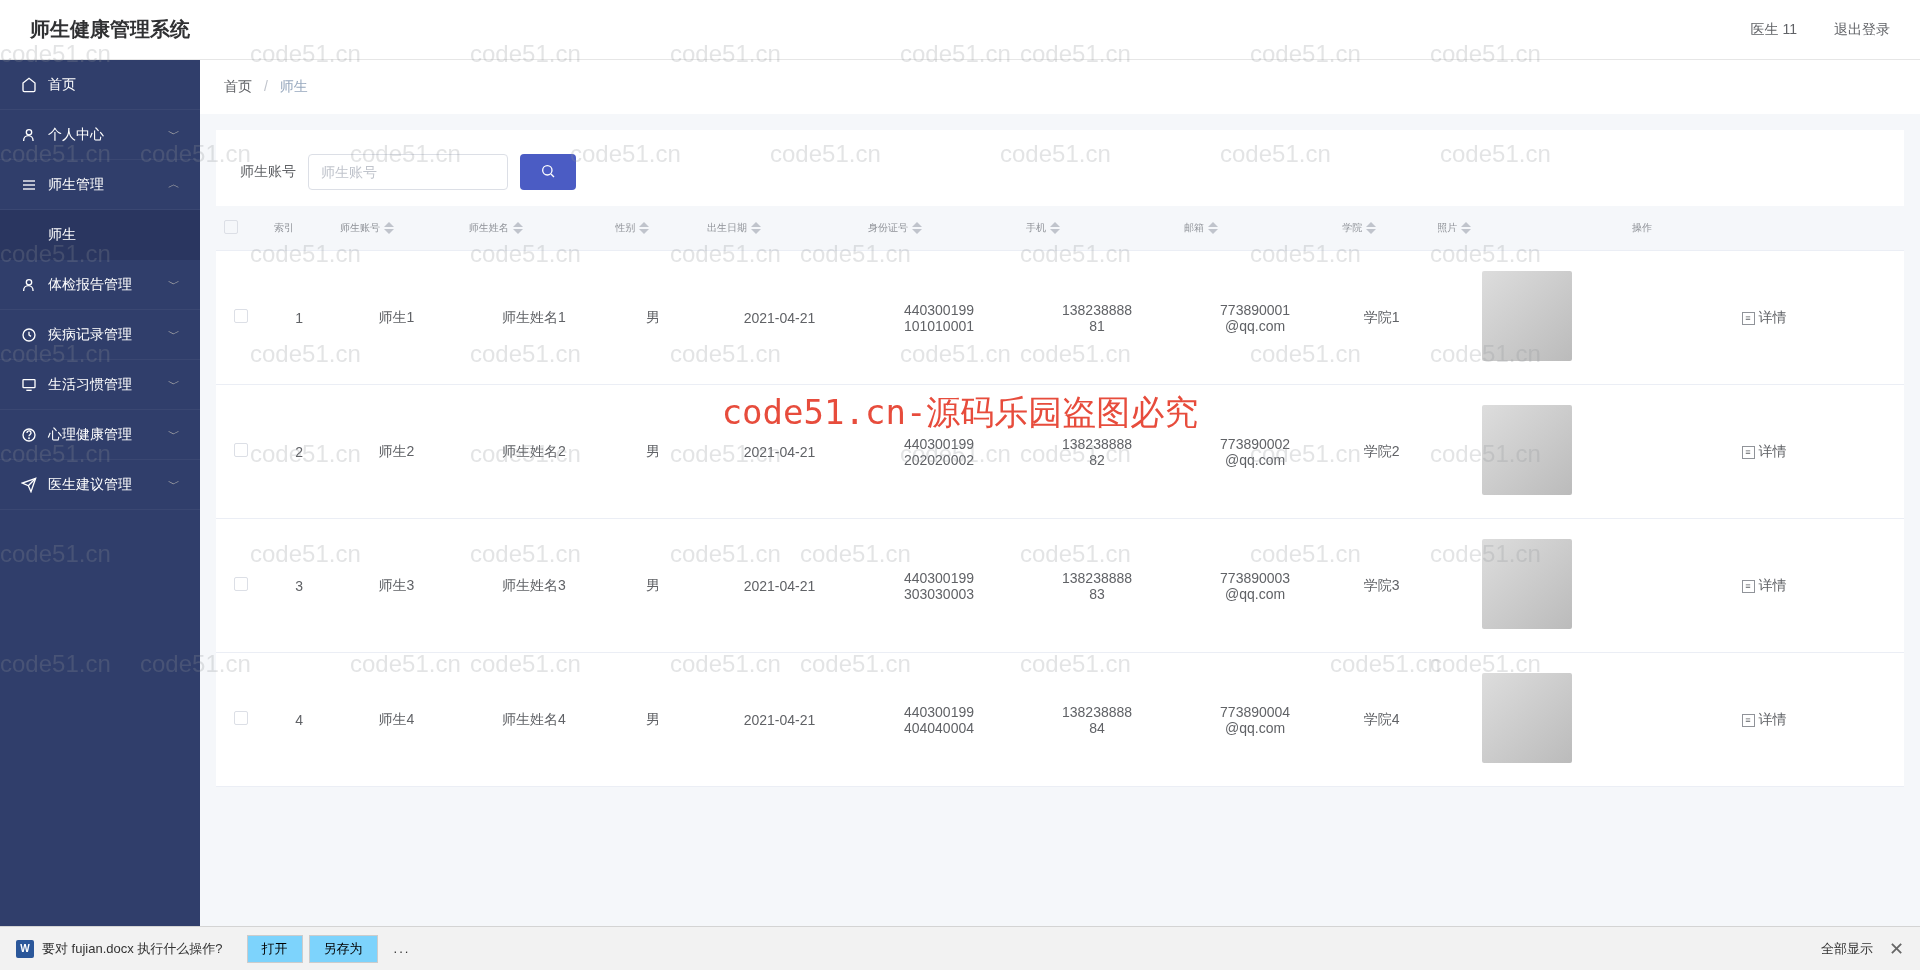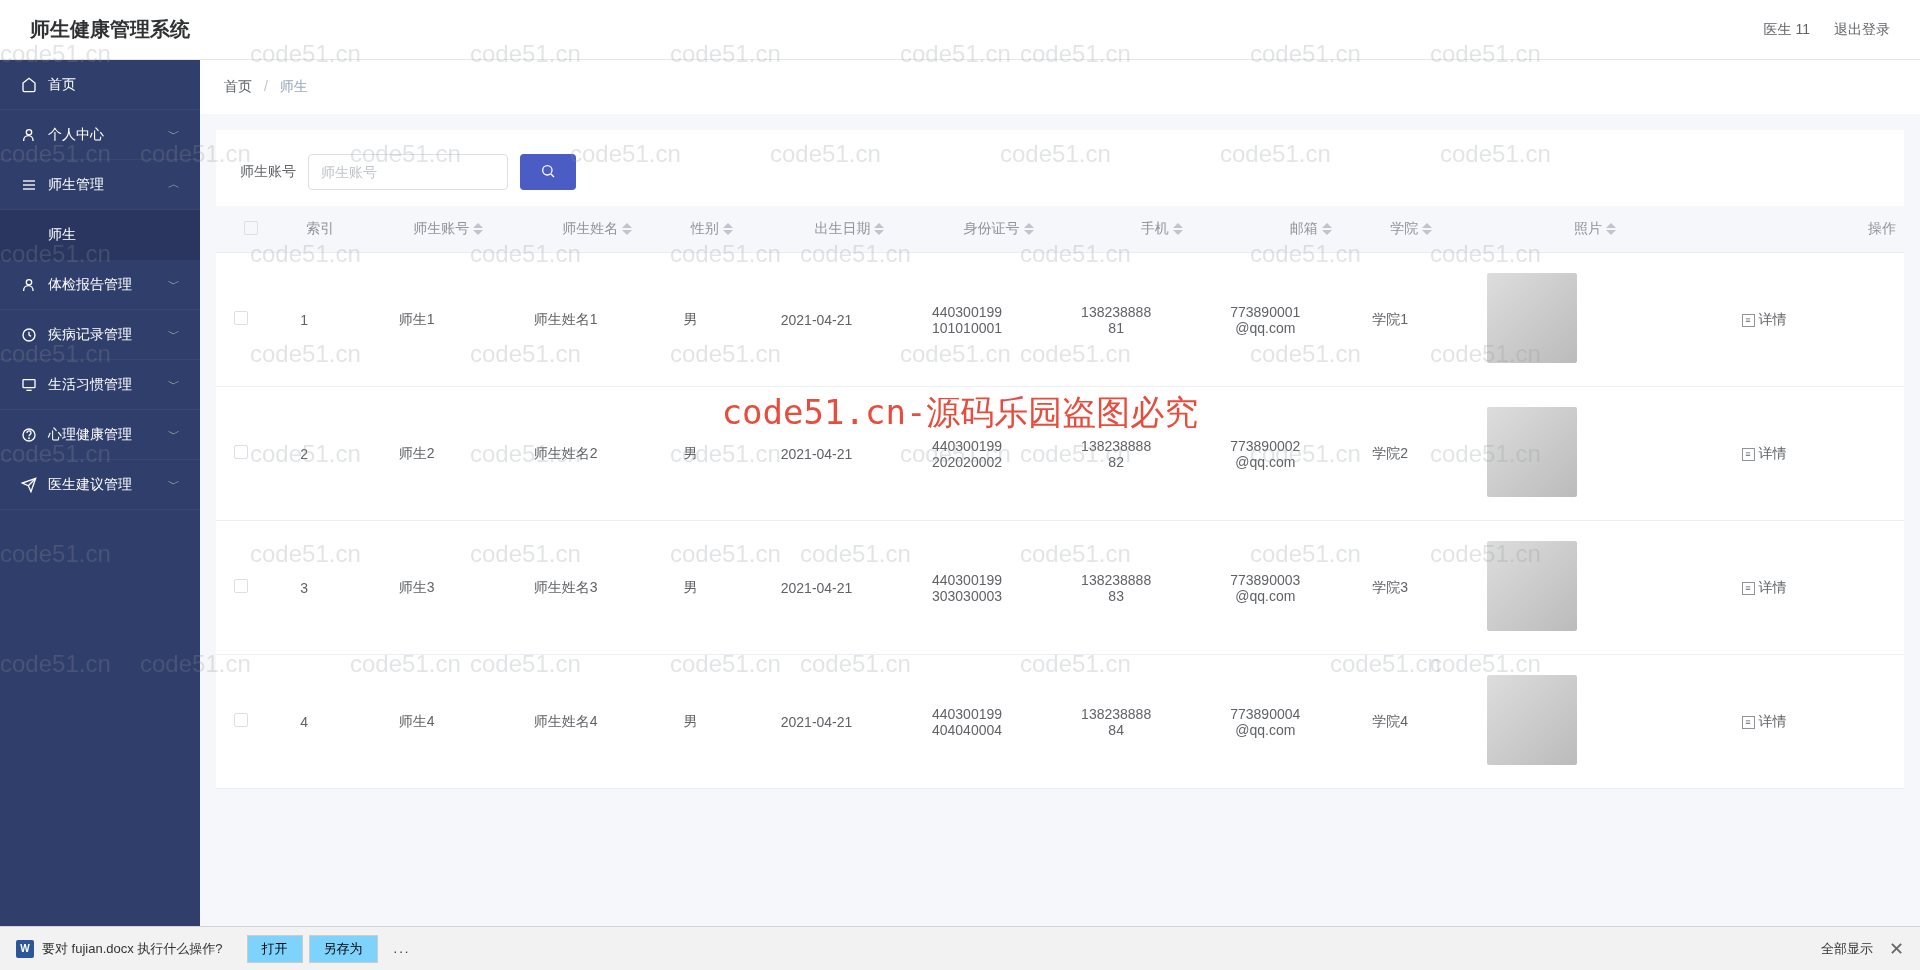--- a/index.html
+++ b/index.html
@@ -1,19 +1,19 @@
 <!DOCTYPE html>
 <html><head>
 <meta charset="utf-8">
 <style>
 * { margin: 0; padding: 0; box-sizing: border-box; }
 body { font-family: "Microsoft YaHei", "PingFang SC", sans-serif; font-size: 14px; color: #606266; background: #f5f5f5; height: 970px; width: 1920px; overflow: hidden; position: relative; }
 .header { height: 60px; background: #fff; display: flex; align-items: center; justify-content: space-between; padding: 0 30px; border-bottom: 1px solid #e6e6e6; }
 .header-title { font-size: 20px; font-weight: bold; color: #303133; }
-.header-right { display: flex; align-items: center; gap: 24px; color: #606266; }
+.header-right { display: flex; align-items: center; gap: 37px; color: #606266; }
 .header-link { cursor: pointer; }
 .container { display: flex; height: calc(100% - 60px - 44px); }
 .sidebar { width: 200px; background: #303e6b; color: #fff; overflow-y: auto; flex-shrink: 0; }
 .menu-item { display: flex; align-items: center; padding: 0 20px; height: 50px; cursor: pointer; border-bottom: 1px solid rgba(255,255,255,0.05); }
 .menu-item .icon { width: 18px; margin-right: 10px; display: inline-flex; align-items: center; justify-content: center; }
 .menu-item .label { flex: 1; font-size: 14px; }
 .menu-item .arrow { font-size: 12px; color: #aaa; }
 .menu-item.expanded { background: #303e6b; }
 .submenu-item { padding: 0 20px 0 48px; height: 50px; display: flex; align-items: center; cursor: pointer; background: #2a3660; color: #fff; font-size: 14px; }
 .submenu-item.active { color: #fff; }
@@ -21,21 +21,21 @@
 .breadcrumb { padding: 18px 24px; font-size: 14px; color: #606266; background: #fff; margin-bottom: 16px; }
 .breadcrumb .sep { margin: 0 8px; color: #c0c4cc; }
 .breadcrumb .cur { color: #97a8be; }
 .content { background: #fff; margin: 0 16px 16px 16px; padding: 0; }
 .search-bar { display: flex; align-items: center; padding: 24px 24px 16px 24px; gap: 12px; }
 .search-label { color: #606266; font-size: 14px; }
 .search-input { width: 200px; height: 36px; border: 1px solid #dcdfe6; border-radius: 4px; padding: 0 12px; font-size: 14px; outline: none; }
 .search-input::placeholder { color: #c0c4cc; }
 .search-btn { width: 56px; height: 36px; background: #4b5cc4; border: none; border-radius: 4px; color: #fff; cursor: pointer; display: flex; align-items: center; justify-content: center; }
 .table { width: 100%; border-collapse: collapse; }
-.table th { background: #f5f7fa; font-weight: 500; color: #909399; padding: 14px 8px; text-align: right; border-bottom: 1px solid #ebeef5; font-size: 14px; position: relative; }
+.table th { background: #f5f7fa; font-weight: 500; color: #909399; padding: 14px 8px; text-align: left; border-bottom: 1px solid #ebeef5; font-size: 10px; position: relative; }
 .table td { padding: 20px 8px; text-align: center; border-bottom: 1px solid #ebeef5; color: #606266; font-size: 14px; vertical-align: middle; }
 .table th .sort { display: inline-flex; flex-direction: column; vertical-align: middle; margin-left: 4px; line-height: 6px; }
 .table th .sort .up, .table th .sort .down { width: 0; height: 0; border-left: 5px solid transparent; border-right: 5px solid transparent; }
 .table th .sort .up { border-bottom: 5px solid #c0c4cc; margin-bottom: 2px; }
 .table th .sort .down { border-top: 5px solid #c0c4cc; }
 .checkbox { width: 14px; height: 14px; border: 1px solid #dcdfe6; border-radius: 2px; display: inline-block; cursor: pointer; }
 .photo { width: 90px; height: 90px; background: linear-gradient(135deg, #ddd, #bbb); display: inline-block; border-radius: 2px; }
 .detail-btn { display: inline-flex; align-items: center; gap: 4px; cursor: pointer; color: #606266; font-size: 14px; }
 .detail-btn .dicon { width: 13px; height: 13px; border: 1px solid #909399; display: inline-flex; align-items: center; justify-content: center; font-size: 9px; line-height: 1; }
 .watermark { position: absolute; top: 390px; left: 50%; transform: translateX(-50%); font-size: 34px; color: #e74c3c; pointer-events: none; z-index: 100; font-weight: 500; font-family: "SimHei", monospace; }

